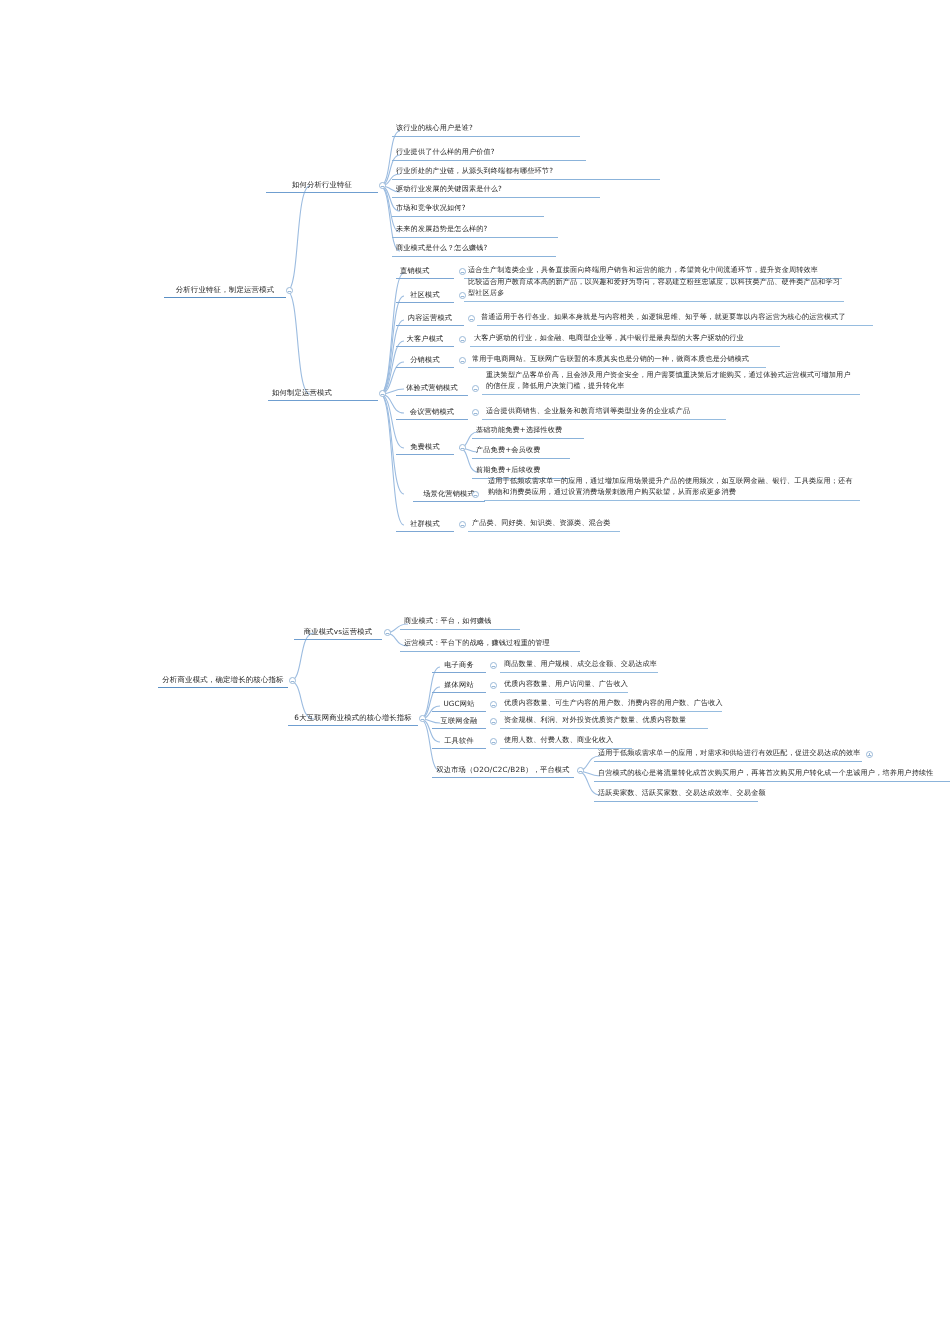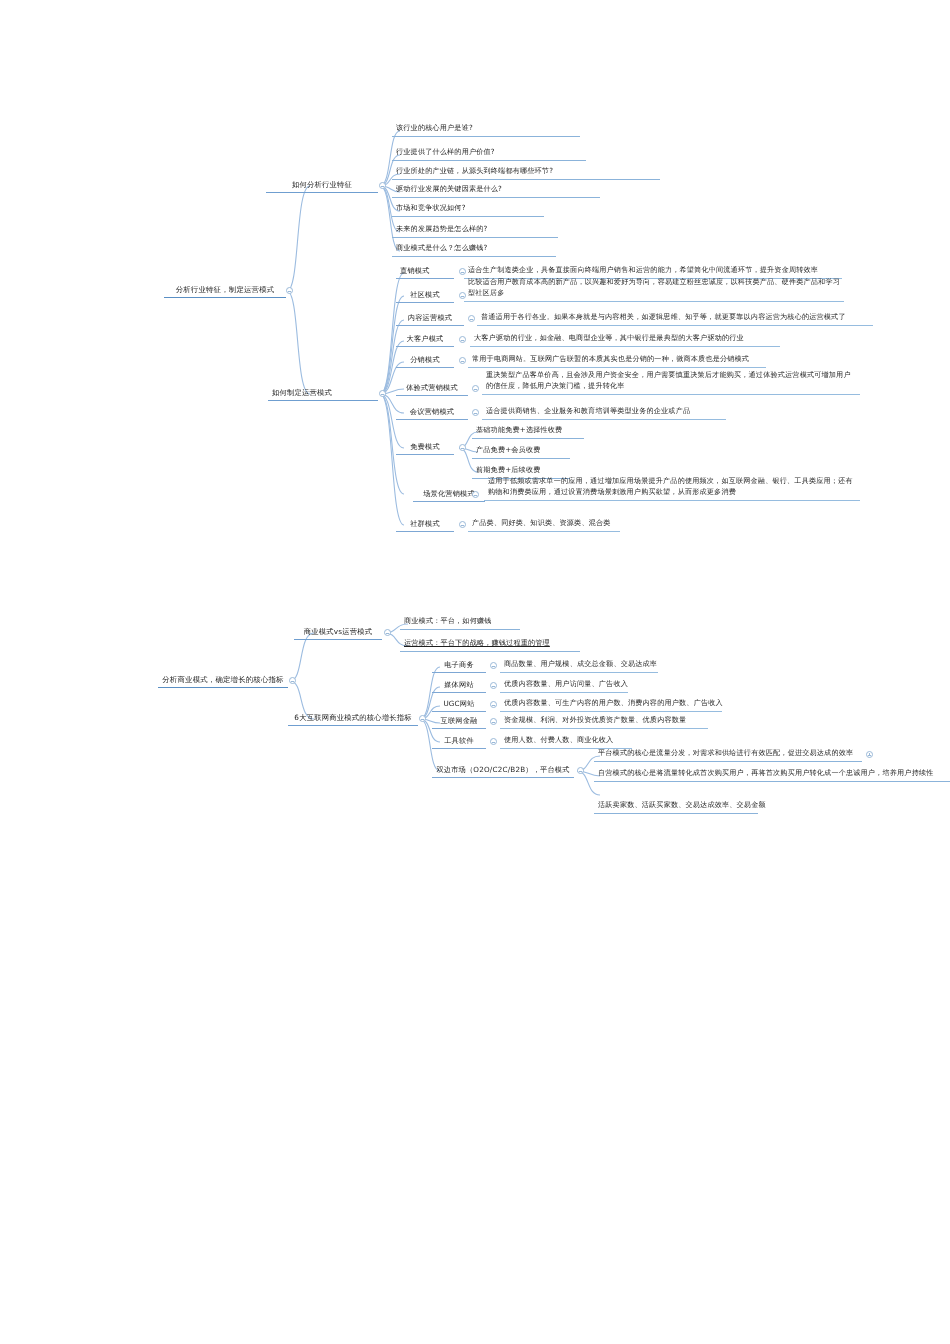--- a/index.html
+++ b/index.html
@@ -244,21 +244,21 @@
   <span class="knob" style="left:289px;top:677px;"></span>
 
   <div class="node lvl1" style="left:294px;top:625px;width:88px;justify-content:center;">
     <span>商业模式vs运营模式</span>
   </div>
   <span class="knob" style="left:384px;top:629px;"></span>
 
   <div class="node leaf" style="left:400px;top:615px;width:120px;">
     <span>商业模式：平台，如何赚钱</span>
   </div>
-  <div class="node leaf" style="left:400px;top:637px;width:180px;text-decoration:underline;">
+  <div class="node leaf" style="left:400px;top:637px;width:180px;">
     <span>运营模式：平台下的战略，赚钱过程重的管理</span>
   </div>
 
   <div class="node lvl1" style="left:288px;top:711px;width:130px;justify-content:center;">
     <span>6大互联网商业模式的核心增长指标</span>
   </div>
   <span class="knob" style="left:419px;top:715px;"></span>
 
   <div class="node lvl2" style="left:432px;top:658px;width:54px;justify-content:center;">
     <span>电子商务</span>
@@ -299,25 +299,25 @@
   <div class="node desc" style="left:500px;top:734px;width:132px;">
     <span>使用人数、付费人数、商业化收入</span>
   </div>
 
   <div class="node lvl2" style="left:432px;top:763px;width:142px;justify-content:center;">
     <span>双边市场（O2O/C2C/B2B），平台模式</span>
   </div>
   <span class="knob" style="left:577px;top:767px;"></span>
 
   <div class="node leaf" style="left:594px;top:747px;width:268px;">
-    <span>平台模式的核心是流量分发，对需求和供给进行有效匹配，促进交易达成的效率</span>
+    <span>适用于低频或需求单一的应用，对需求和供给进行有效匹配，促进交易达成的效率</span>
   </div>
   <span class="knob plus" style="left:866px;top:751px;"></span>
 
   <div class="node leaf" style="left:594px;top:767px;width:356px;">
     <span>自营模式的核心是将流量转化成首次购买用户，再将首次购买用户转化成一个忠诚用户，培养用户持续性</span>
   </div>
 
-  <div class="node leaf" style="left:594px;top:787px;width:164px;margin-top:12px;">
+  <div class="node leaf" style="left:594px;top:787px;width:164px;">
     <span>活跃卖家数、活跃买家数、交易达成效率、交易金额</span>
   </div>
 
 </div>
 
 </body></html>

